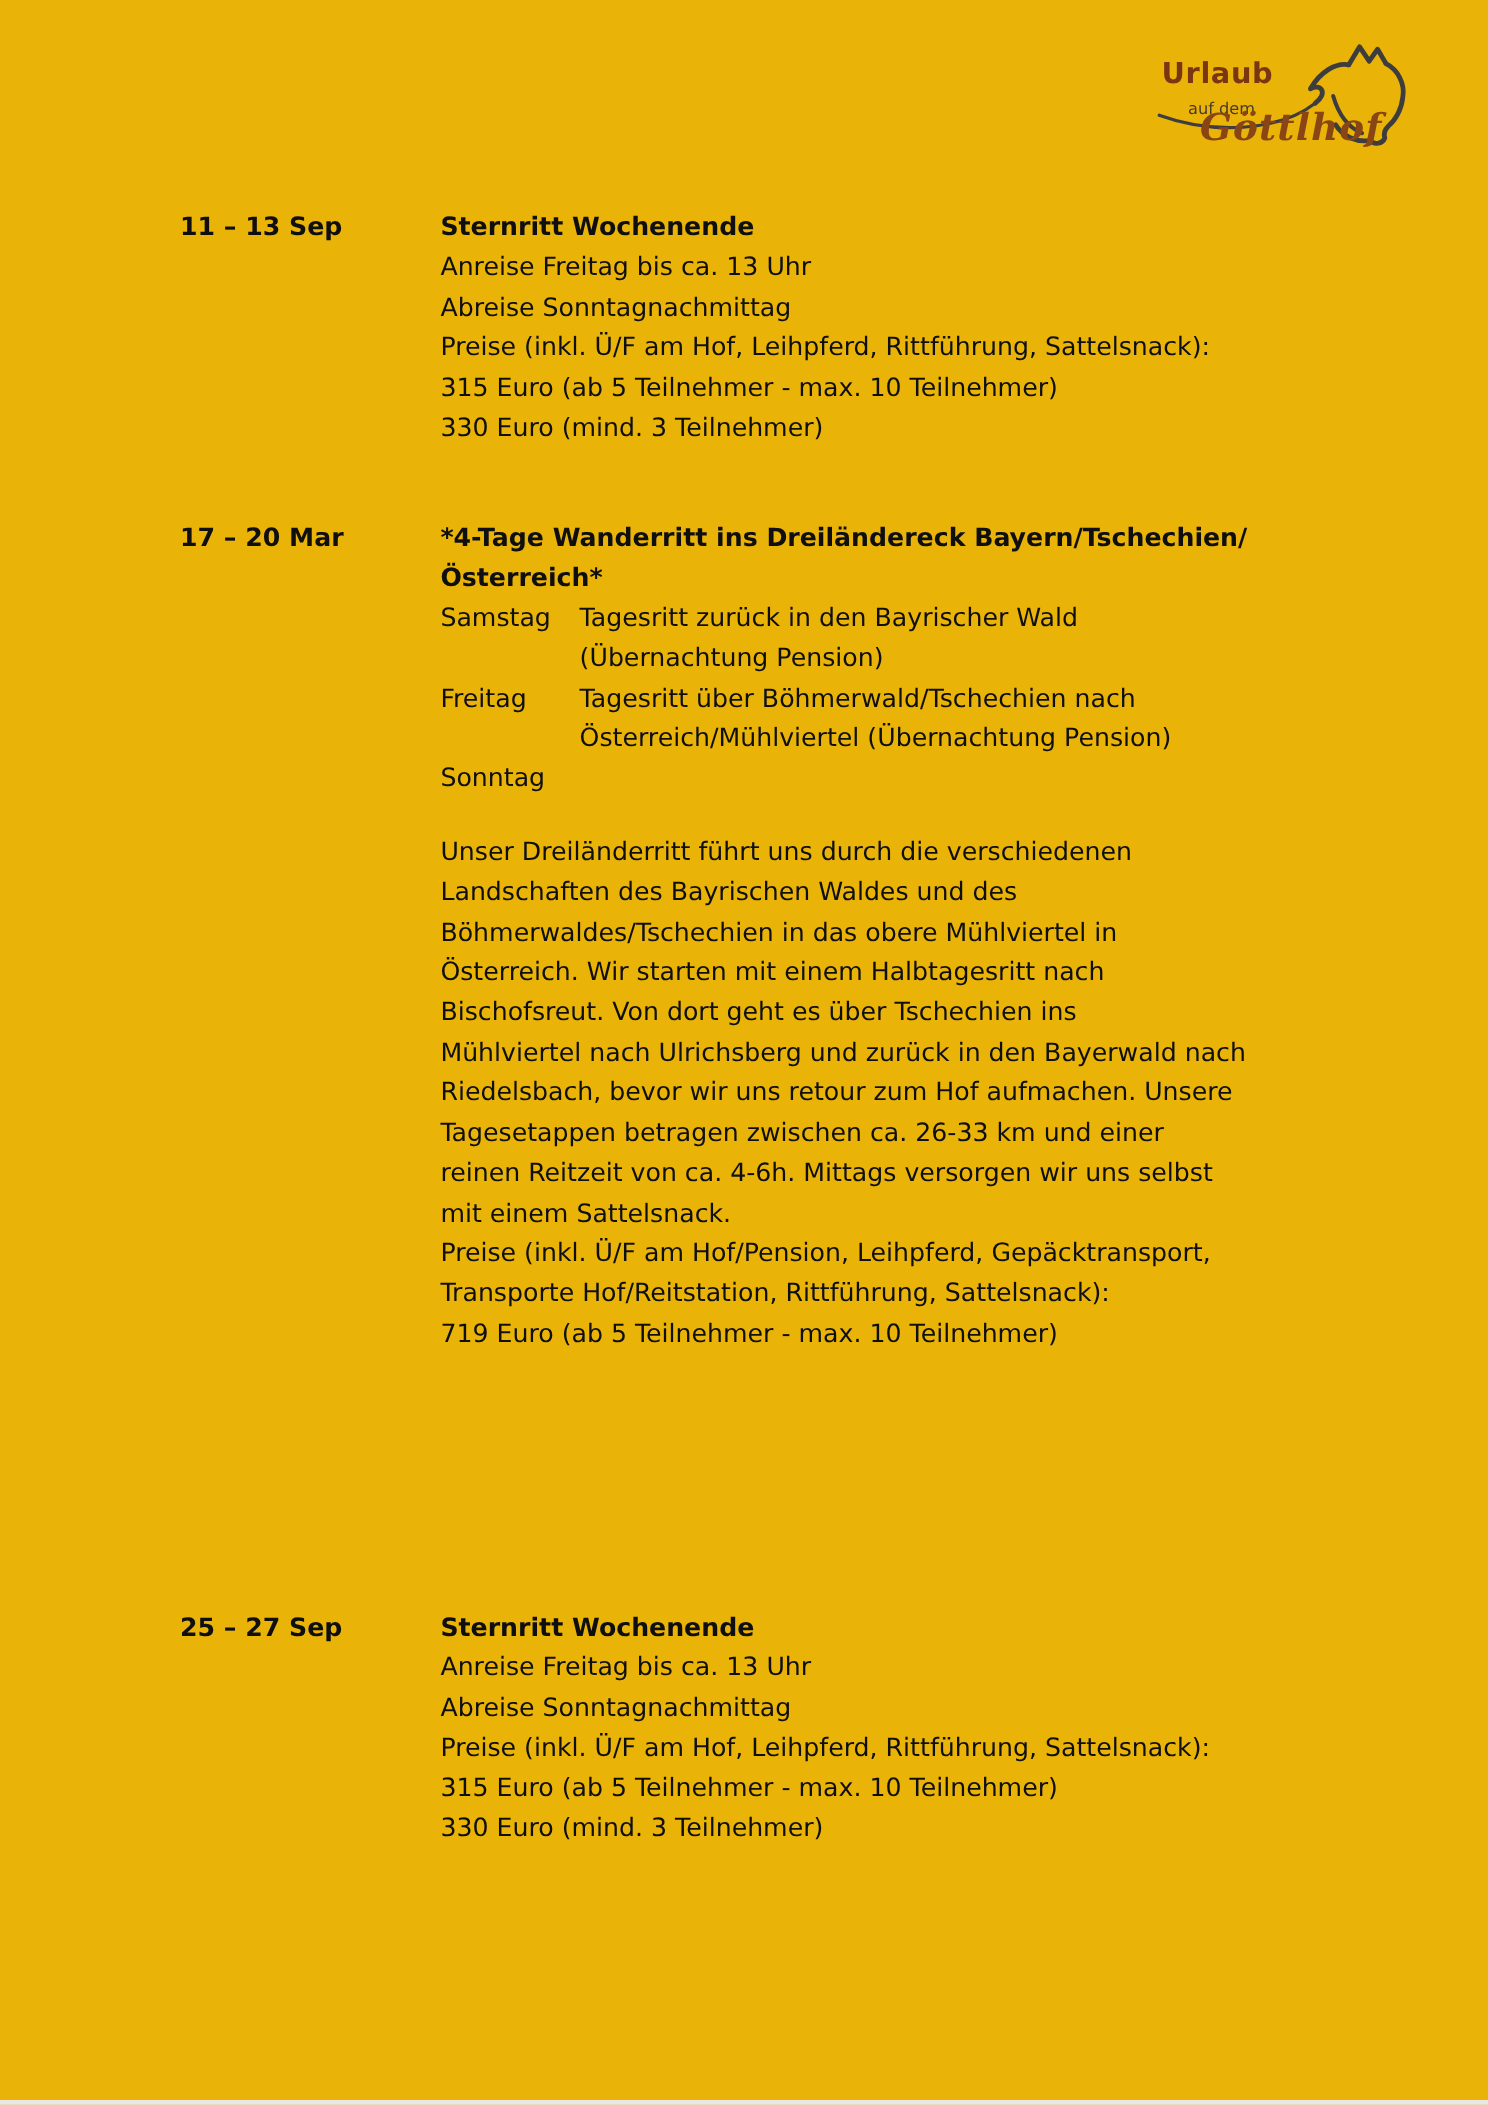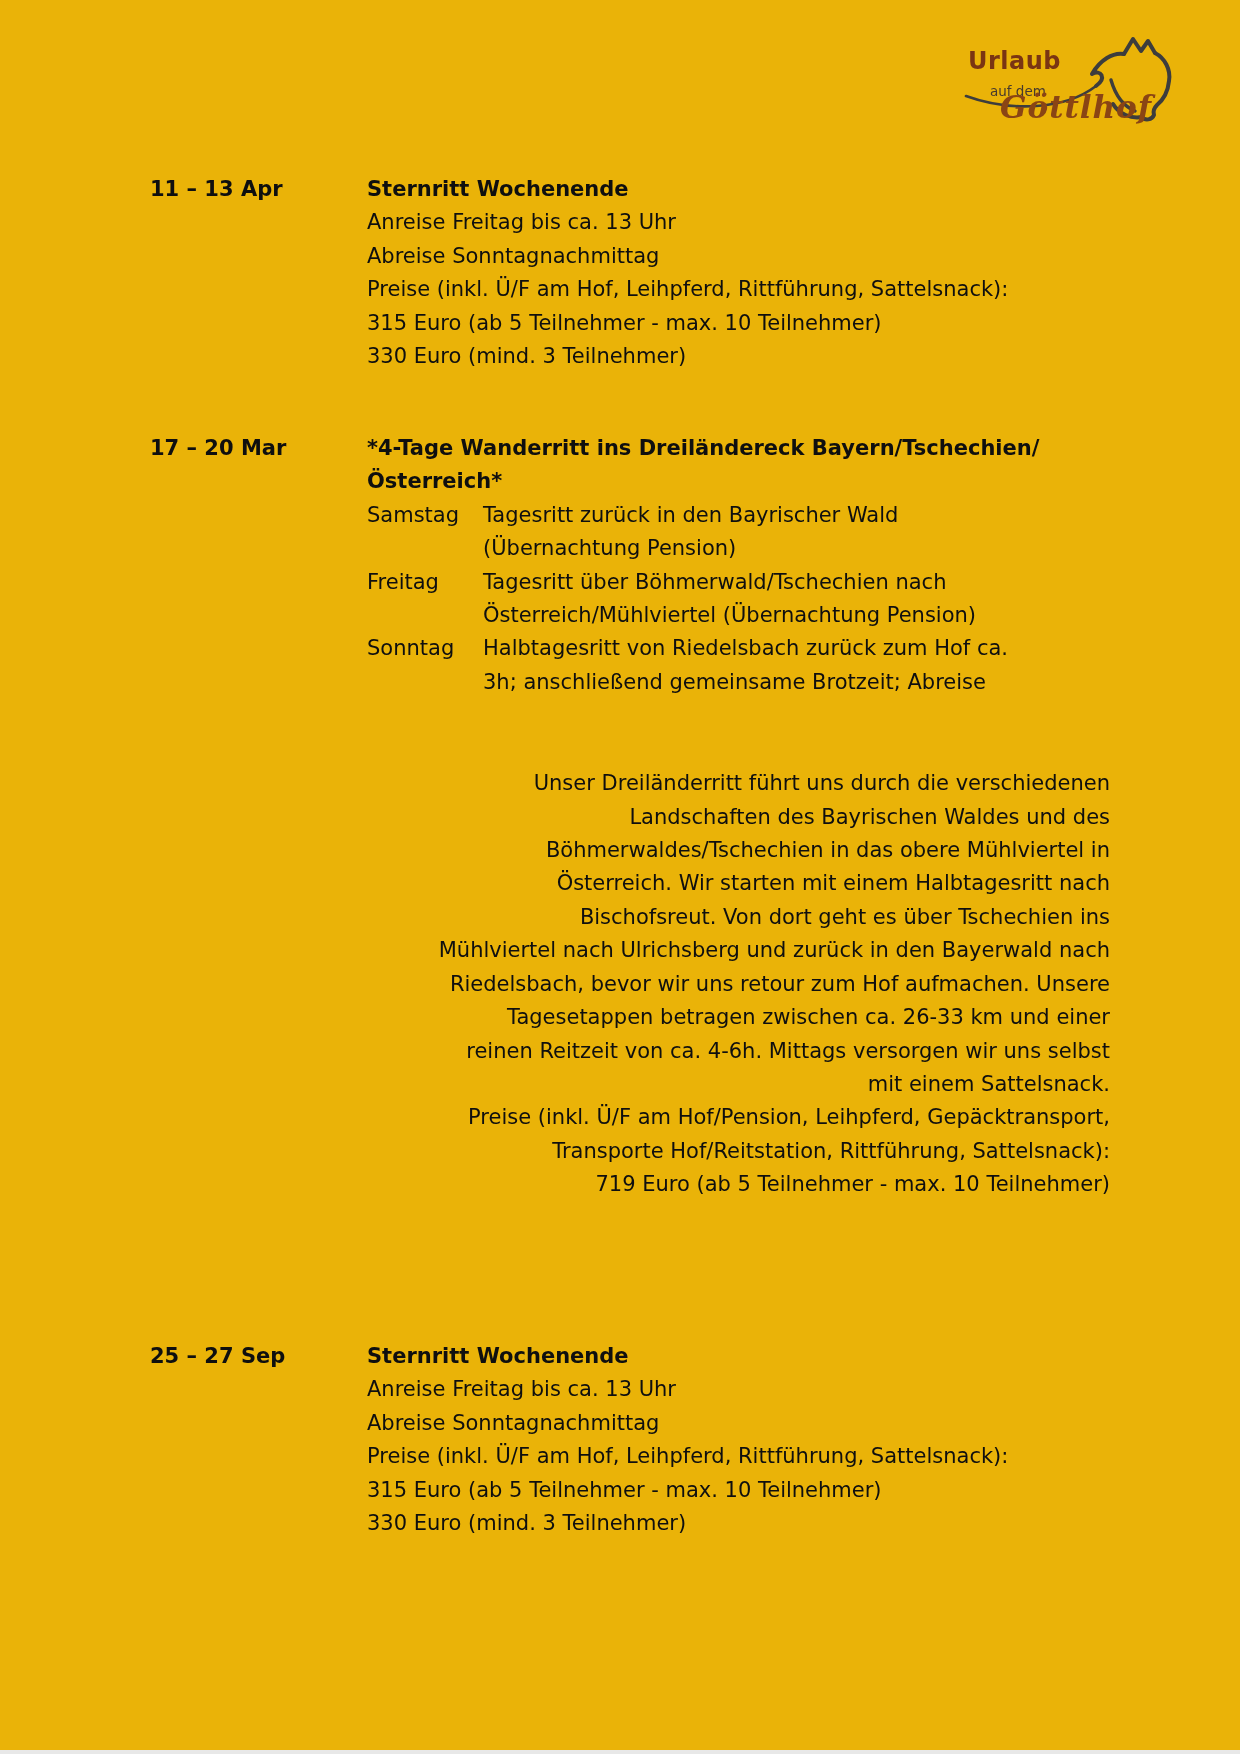--- a/index.html
+++ b/index.html
@@ -35,42 +35,42 @@
 
   
   .event {
     position:absolute; left:150px; width:960px;
     display:grid; grid-template-columns:217px 1fr; align-items:start;
   }
   .event-date { font-weight:bold; white-space:nowrap; }
   .event-title { font-weight:bold; }
   .lines { white-space:pre-line; }
   .itin-row { display:grid; grid-template-columns:116px 1fr; align-items:start; }
-  .description { margin-top:68px;text-align:right; }
+  .description { margin-top:28px; }
 </style>
 </head>
 <body>
 
 <div class="page">
 
   <div class="logo">
     <svg class="horse-svg" viewBox="0 0 220 102" fill="none" stroke="#3d3d3d" stroke-linecap="round" stroke-linejoin="round">
       <path d="M6,62 C50,78 105,76 136,52" stroke-width="2.6"></path>
       <path d="M136,52 C147,44 141,35 132,40 C140,26 153,18 164,20" stroke-width="4"></path>
       <path d="M164,20 L173,5 L181,17 L188,7 L195,19" stroke-width="4"></path>
       <path d="M195,19 C205,24 211,36 209,47 C208,57 203,66 197,71 C194,74 193,78 194,81 C192,86 185,87 182,83 C171,85 159,80 153,70" stroke-width="4"></path>
       <path d="M151,46 C155,60 163,72 175,77" stroke-width="3.4"></path>
     </svg>
     <div class="logo-urlaub">Urlaub</div>
     <div class="logo-aufdem">auf dem</div>
     <div class="logo-name">Göttlhof</div>
   </div>
 
   <section class="event" style="top:173px">
-    <div class="event-date">11 – 13 Apr</div>
+    <div class="event-date">11 – 13 Sep</div>
     <div>
       <div class="event-title lines">Sternritt Wochenende</div>
       <div class="lines">Anreise Freitag bis ca. 13 Uhr
 Abreise Sonntagnachmittag
 Preise (inkl. Ü/F am Hof, Leihpferd, Rittführung, Sattelsnack):
 315 Euro (ab 5 Teilnehmer - max. 10 Teilnehmer)
 330 Euro (mind. 3 Teilnehmer)</div>
     </div>
   </section>
 
@@ -86,22 +86,20 @@
           <div class="lines">Tagesritt zurück in den Bayrischer Wald
 (Übernachtung Pension)</div>
         </div>
         <div class="itin-row">
           <div>Freitag</div>
           <div class="lines">Tagesritt über Böhmerwald/Tschechien nach
 Österreich/Mühlviertel (Übernachtung Pension)</div>
         </div>
         <div class="itin-row">
           <div>Sonntag</div>
-          <div class="lines">Halbtagesritt von Riedelsbach zurück zum Hof ca.
-3h; anschließend gemeinsame Brotzeit; Abreise</div>
         </div>
       </div>
 
       <div class="description lines">Unser Dreiländerritt führt uns durch die verschiedenen
 Landschaften des Bayrischen Waldes und des
 Böhmerwaldes/Tschechien in das obere Mühlviertel in
 Österreich. Wir starten mit einem Halbtagesritt nach
 Bischofsreut. Von dort geht es über Tschechien ins
 Mühlviertel nach Ulrichsberg und zurück in den Bayerwald nach
 Riedelsbach, bevor wir uns retour zum Hof aufmachen. Unsere

